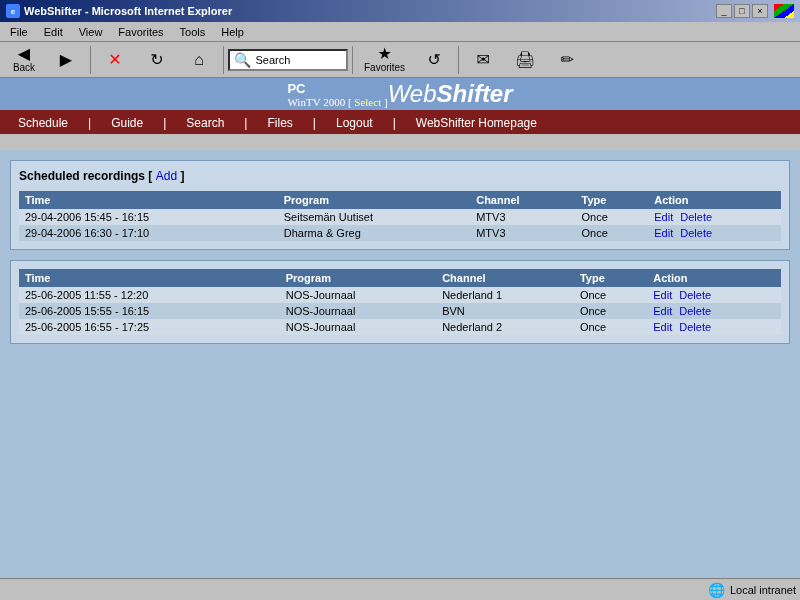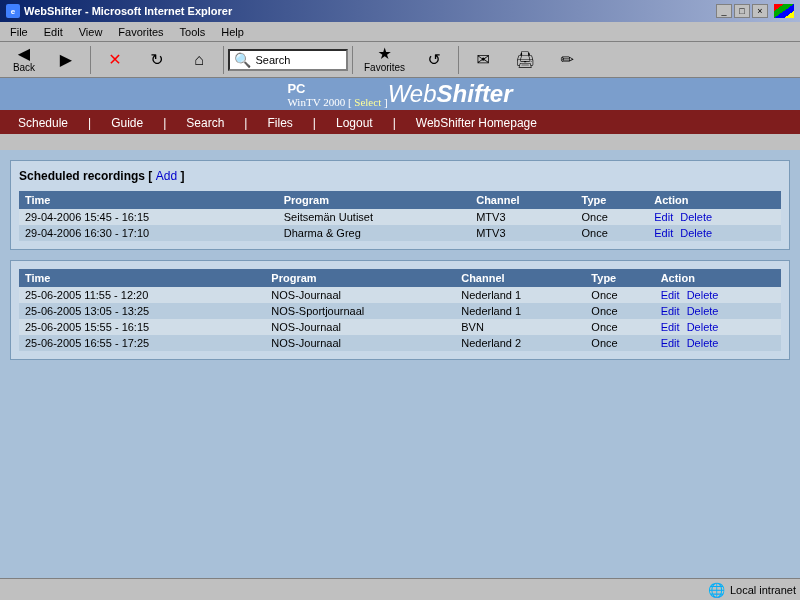--- a/index.html
+++ b/index.html
@@ -319,30 +319,20 @@
     <td>25-06-2005 11:55 - 12:20</td>
     <td>NOS-Journaal</td>
     <td>Nederland 1</td>
     <td>Once</td>
     <td>
       <a>Edit</a>
       <a style="margin-left:4px;">Delete</a>
     </td>
   </tr>
           <tr>
-    <td>25-06-2005 13:05 - 13:25</td>
-    <td>NOS-Sportjournaal</td>
-    <td>Nederland 1</td>
-    <td>Once</td>
-    <td>
-      <a>Edit</a>
-      <a style="margin-left:4px;">Delete</a>
-    </td>
-  </tr>
-          <tr>
     <td>25-06-2005 15:55 - 16:15</td>
     <td>NOS-Journaal</td>
     <td>BVN</td>
     <td>Once</td>
     <td>
       <a>Edit</a>
       <a style="margin-left:4px;">Delete</a>
     </td>
   </tr>
           <tr>

